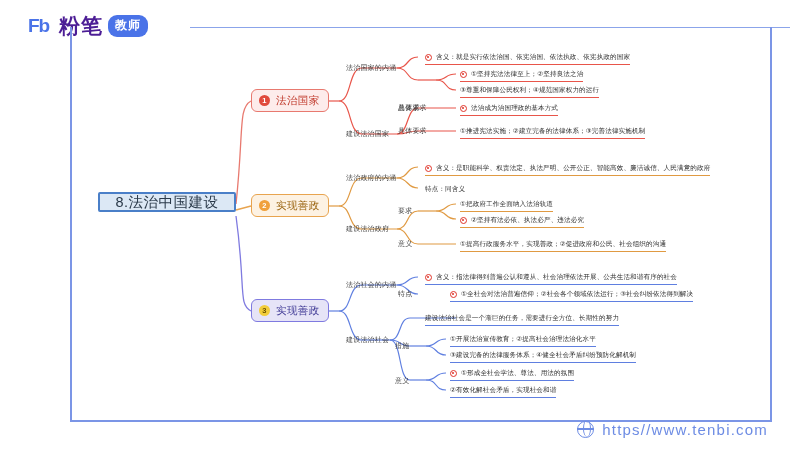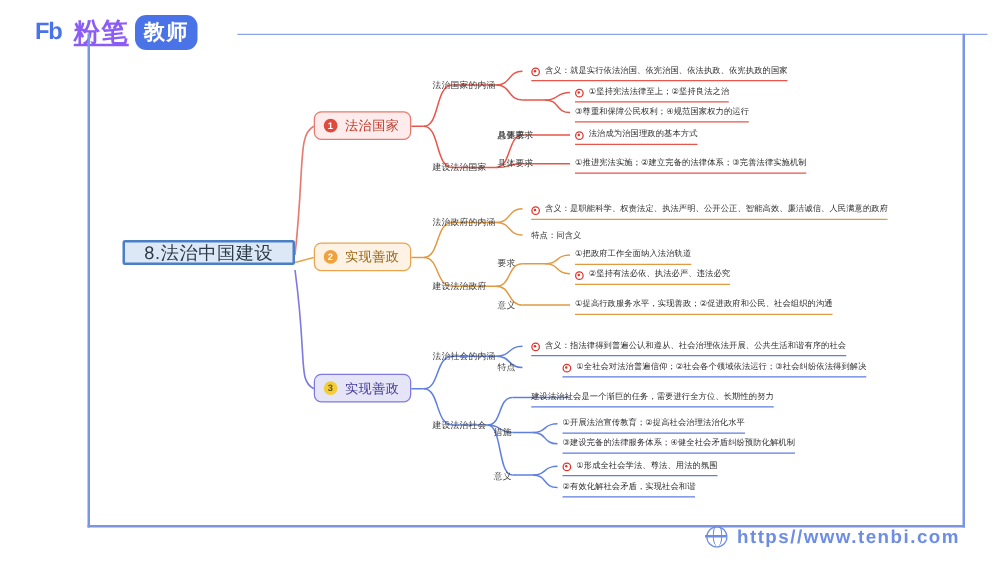--- a/index.html
+++ b/index.html
@@ -10,38 +10,38 @@
     overflow: hidden;
   }
   #page { position: relative; width: 800px; height: 450px; background:#fff; }
 
   
   .brand { position: absolute; left: 28px; top: 12px; display: flex; align-items: center; gap: 5px; }
   .brand-mark {
     width: 26px; height: 24px; position: relative; color: #4a73e8;
     font-size: 19px; font-weight: bold; line-height: 24px; letter-spacing: -1px;
   }
-  .brand-name { font-size: 21px; font-weight: bold; color: #8b5cf6; letter-spacing: 1px; text-decoration: underline; }
+  .brand-name { font-size: 21px; font-weight: bold; color: #4c1d95; letter-spacing: 1px; }
   .brand-tag {
-    background: #4a73e8; color: #fff; font-size: 17px; font-weight: bold;
+    background: #4a73e8; color: #fff; font-size: 12px; font-weight: bold;
     padding: 2px 7px 3px; border-radius: 9px; letter-spacing: 1px;
   }
   .brand-rule {
     position: absolute; left: 190px; top: 27px; width: 600px; height: 1px; background: #8ba4ea;
   }
 
   
   .frame {
     position: absolute; left: 70px; top: 27px; right: 28px; bottom: 28px;
     border-left: 2px solid #7b95e6; border-right: 2px solid #7b95e6;
     border-bottom: 2px solid #7b95e6;
   }
 
   
-  .footer { position: absolute; right: 32px; bottom: 12px; display: flex; align-items: center; gap: 8px; font-weight: bold; }
+  .footer { position: absolute; right: 32px; bottom: 12px; display: flex; align-items: center; gap: 8px; }
   .globe {
     width: 17px; height: 17px; border: 1.6px solid #6d8ce4; border-radius: 50%; position: relative;
   }
   .globe::before { content:""; position:absolute; left:-1.6px; top: 6.2px; width: 17px; height:1.6px; background:#6d8ce4; }
   .globe::after {
     content:""; position:absolute; left: 4.6px; top:-1.6px; width: 6px; height: 17px;
     border: 1.6px solid #6d8ce4; border-radius: 50%/50%; border-top:none; border-bottom:none;
   }
   .footer-url { font-size: 15px; color: #6d8ce4; letter-spacing: 1.2px; }
 

